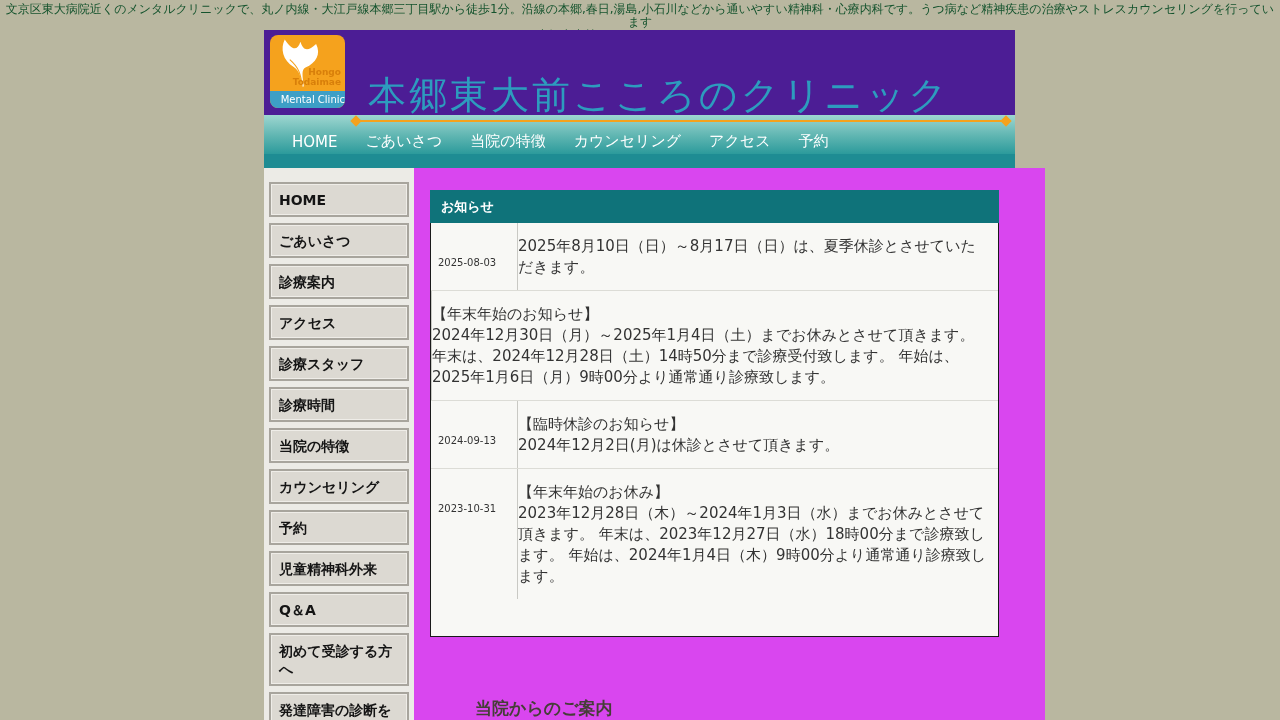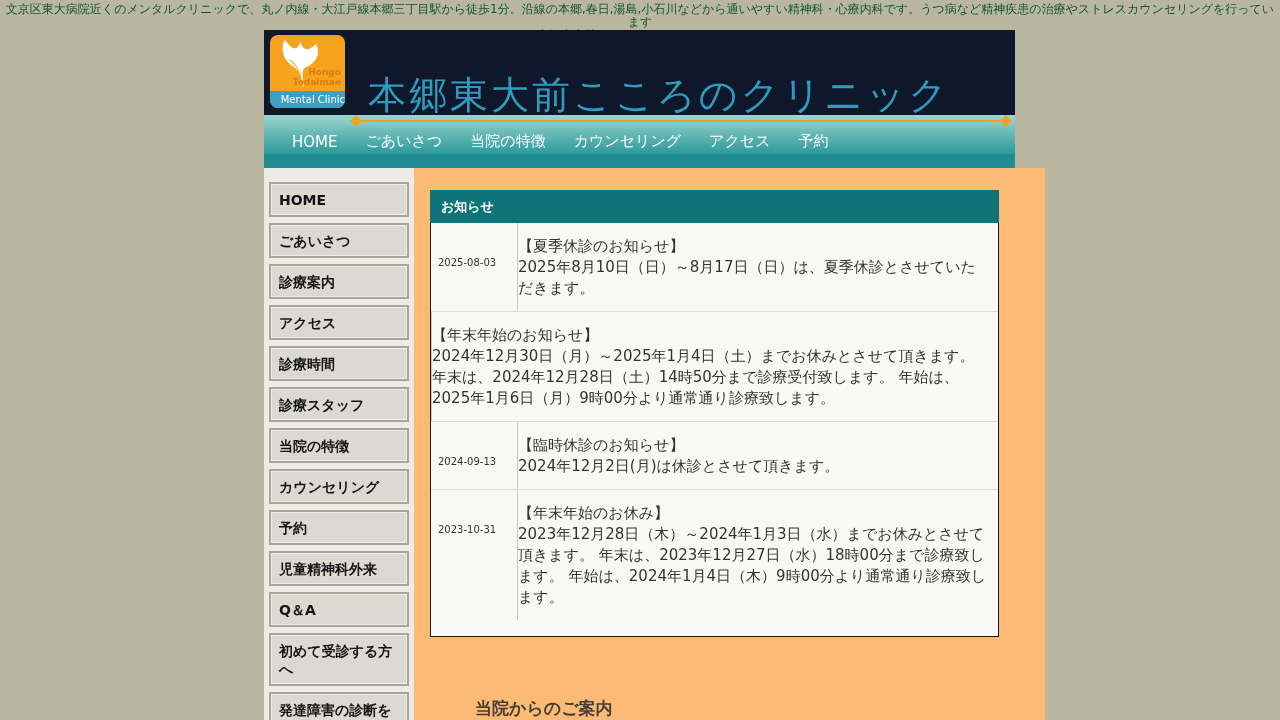--- a/index.html
+++ b/index.html
@@ -24,21 +24,21 @@
     left: 264px;
     top: 30px;
     width: 751px;
     height: 690px;
     background: #ffffff;
   }
   
   .site-header {
     position: relative;
     height: 85px;
-    background: #0f172a;
+    background: #4c1d95;
   }
   .logo {
     position: absolute;
     left: 6px;
     top: 5px;
     width: 75px;
     height: 73px;
     background: #f5a21d;
     border-radius: 8px;
     overflow: hidden;
@@ -126,21 +126,21 @@
     box-shadow: inset 0 0 0 1px #efede8;
     font-size: 14px;
     font-weight: bold;
     color: #141414;
     padding: 7px 8px 6px 8px;
     line-height: 18px;
     cursor: pointer;
   }
   .main {
     flex: 1;
-    background: #fdba74;
+    background: #d946ef;
     padding: 22px 0 8px 16px;
   }
   
   .news-box {
     width: 569px;
     border: 1px solid #1a1a1a;
   }
   .news-header {
     background: #0f737a;
     color: #ffffff;
@@ -227,42 +227,41 @@
     <span class="nav-item">予約</span>
   </div>
 
   <div class="content-row">
 
     <div class="sidebar">
       <div class="side-btn">HOME</div>
       <div class="side-btn">ごあいさつ</div>
       <div class="side-btn">診療案内</div>
       <div class="side-btn">アクセス</div>
+      <div class="side-btn">診療スタッフ</div>
       <div class="side-btn">診療時間</div>
-      <div class="side-btn">診療スタッフ</div>
       <div class="side-btn">当院の特徴</div>
       <div class="side-btn">カウンセリング</div>
       <div class="side-btn">予約</div>
       <div class="side-btn">児童精神科外来</div>
       <div class="side-btn">Q＆A</div>
       <div class="side-btn">初めて受診する方へ</div>
       <div class="side-btn">発達障害の診断を希望される方へ</div>
 
     </div>
 
     <div class="main">
 
       <div class="news-box">
         <div class="news-header">お知らせ</div>
         <div class="news-body">
 
           <div class="news-row">
             <div class="news-date">2025-08-03</div>
             <div class="news-content">
-              <span class="news-title">【夏季休診のお知らせ】</span>
               <span>2025年8月10日（日）～8月17日（日）は、夏季休診とさせていただきます。</span>
             </div>
           </div>
 
           <div class="news-row">
             <div class="news-content">
               <span class="news-title">【年末年始のお知らせ】</span>
               <span>2024年12月30日（月）～2025年1月4日（土）までお休みとさせて頂きます。 年末は、2024年12月28日（土）14時50分まで診療受付致します。 年始は、2025年1月6日（月）9時00分より通常通り診療致します。</span>
             </div>
           </div>

